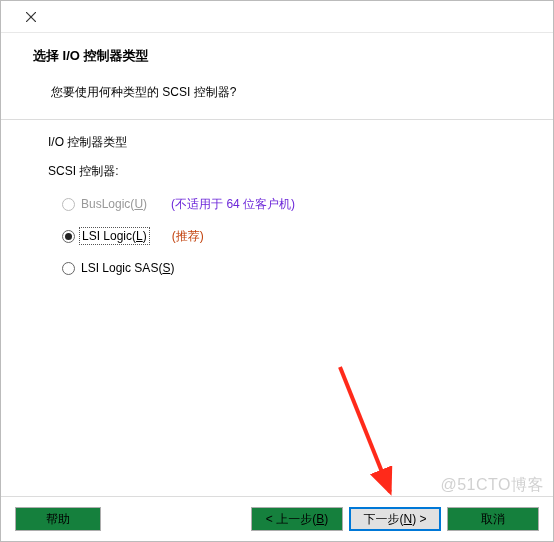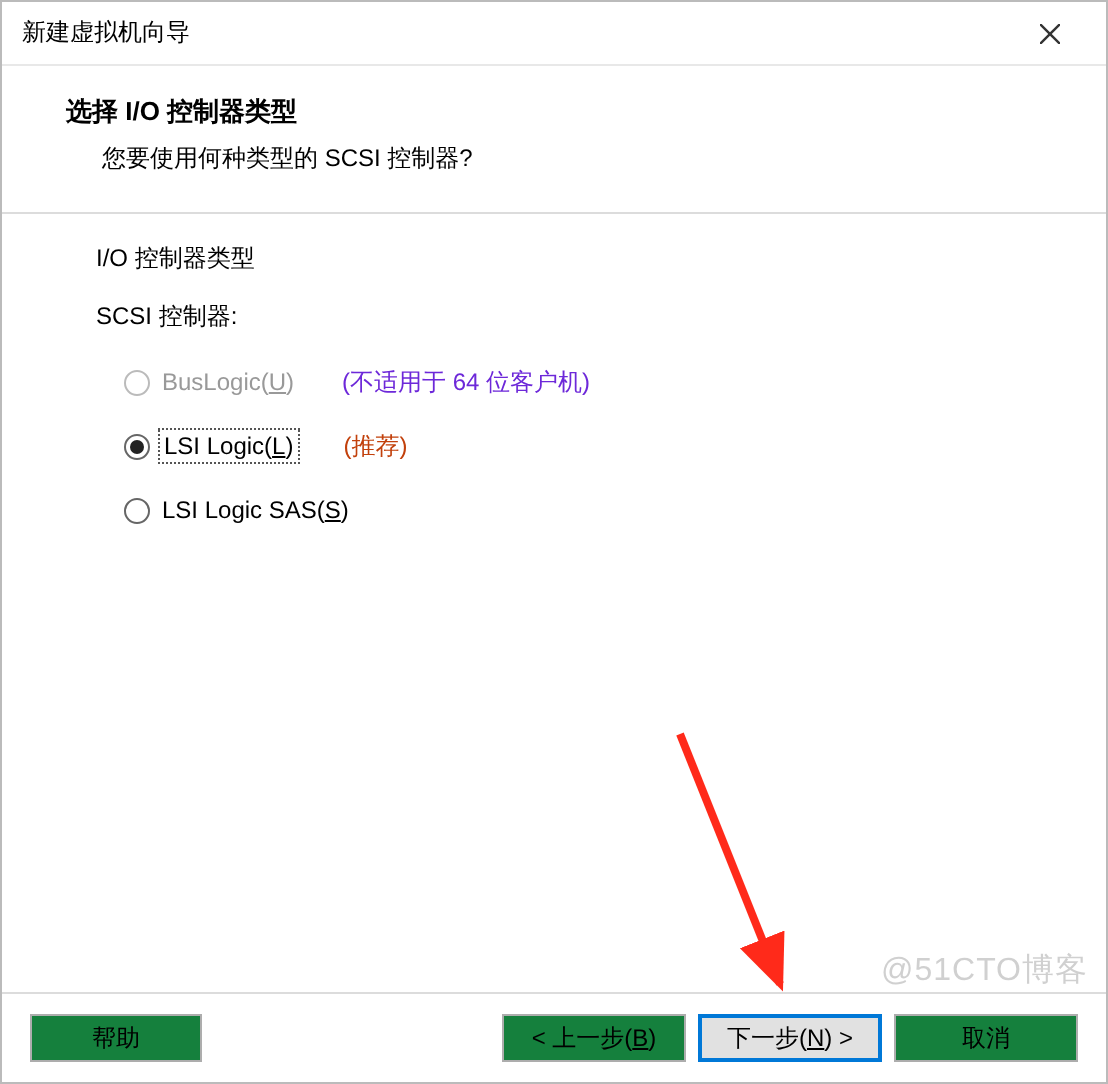--- a/index.html
+++ b/index.html
@@ -27,21 +27,21 @@
     width: 40px; height: 28px;
     display: flex; align-items: center; justify-content: center;
     font-size: 14px;
   }
   .close-btn svg { width: 10px; height: 10px; }
   .close-btn line { stroke: #333; stroke-width: 1.2; }
   .header {
     padding: 14px 20px 18px 32px;
     background: #fff;
   }
-  .header .heading { font-weight: bold; font-size: 13px; margin-bottom: 6px; }
+  .header .heading { font-weight: bold; font-size: 13px; margin-bottom: 19px; }
   .header .subheading { font-size: 12px; padding-left: 18px; }
   .divider { height: 1px; background: #dcdcdc; margin: 0; }
   .content {
     flex: 1;
     padding: 14px 30px 10px 30px;
     background: #fff;
     margin-left: 17px;
   }
   .group-label { margin-bottom: 12px; }
   .subgroup-label { margin: 8px 0 14px 0; }
@@ -112,21 +112,20 @@
     letter-spacing: 0.5px;
     pointer-events: none;
   }
 </style>
 </head>
 <body>
 
 <div class="window">
 
   <div class="titlebar">
-    <span class="title">新建虚拟机向导</span>
     <div class="close-btn">
       <svg viewBox="0 0 10 10">
         <line x1="0" y1="0" x2="10" y2="10"></line>
           <line x1="10" y1="0" x2="0" y2="10"></line>
       </svg>
     </div>
   </div>
 
   <div class="header">
     <div class="heading">选择 I/O 控制器类型</div>

